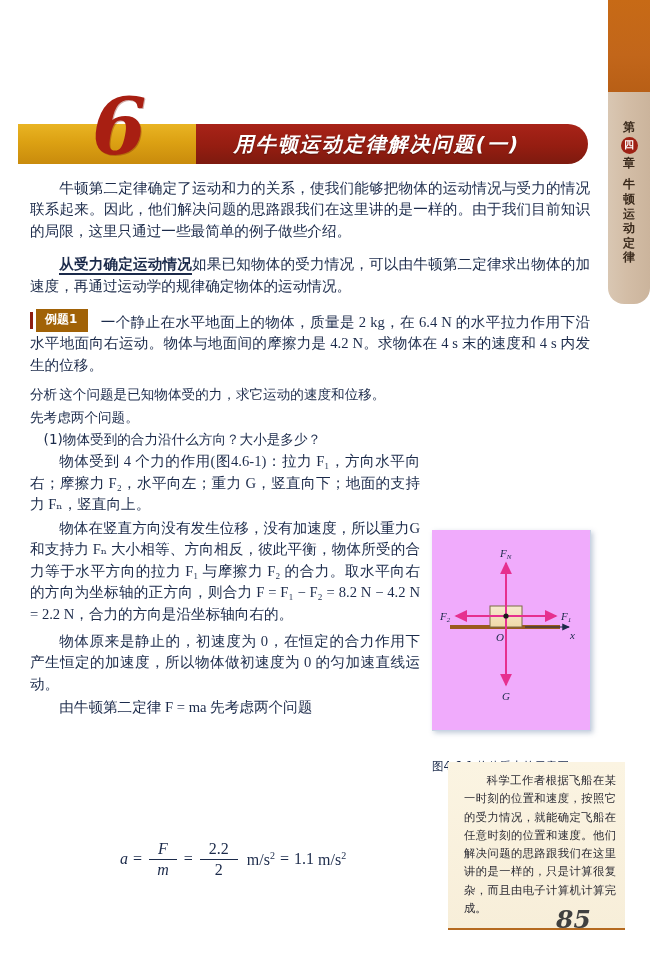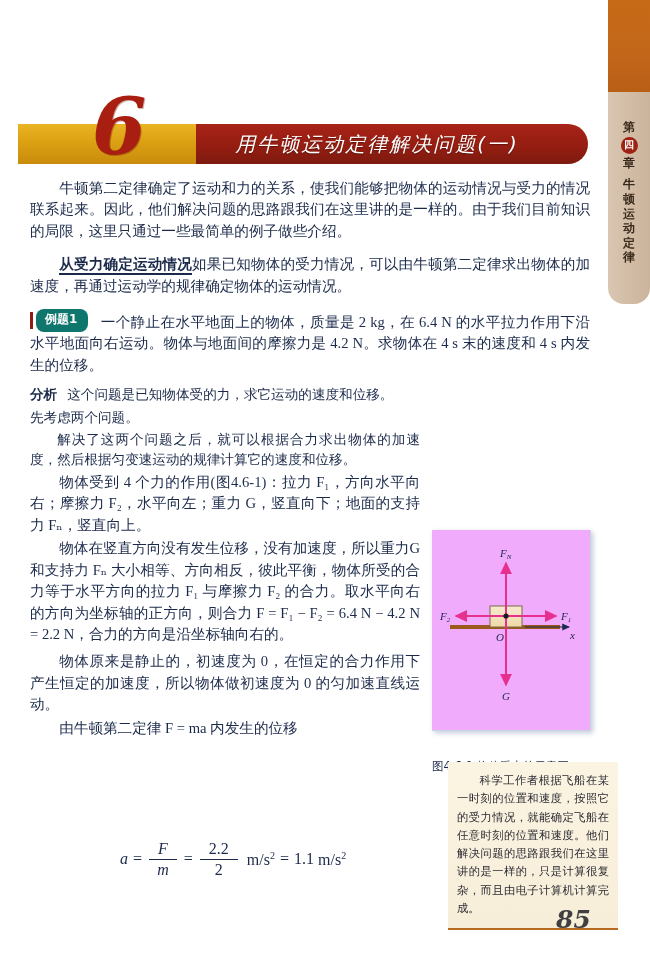--- a/index.html
+++ b/index.html
@@ -75,21 +75,21 @@
     border-top-right-radius: 20px;
     border-bottom-right-radius: 20px;
   }
   #banner .red-title {
     position: absolute;
     left: 0; right: 30px; top: 0; bottom: 0;
     display: flex; align-items: center; justify-content: center;
     color: #ffffff;
     font-family: "DejaVu Sans", sans-serif;
     font-size: 20px;
-    font-weight: 400;
+    font-weight: 700;
     font-style: italic;
     letter-spacing: 2px;
     text-shadow: 0 1px 1px rgba(0,0,0,.35);
   }
   #section-number {
     position: absolute;
     left: 92px; top: 88px;
     font-family: "DejaVu Serif", serif;
     font-size: 78px;
     font-weight: 700;
@@ -119,44 +119,44 @@
     font-family: "DejaVu Sans", sans-serif;
     font-size: 13.6px;
     line-height: 1.5;
   }
 
   .lead-label {
     font-weight: 700;
     border-bottom: 2px solid #1b2a4a;
     padding-bottom: 1px;
   }
-  .bold-label { font-weight: 700; margin-right: 10px; }
+  .bold-label { font-weight: 400; margin-right: 2px; }
 
   .sp { margin-top: 12px; }
 
   
   .example-badge-wrap {
     display: inline-flex;
     align-items: center;
     vertical-align: -2px;
     margin-right: 12px;
   }
   .example-bar {
     width: 3px; height: 17px;
     background: #8e1c10;
     margin-right: 3px;
   }
   .example-pill {
-    background: #0f766e;
+    background: #a16207;
     color: #fff;
     font-family: "DejaVu Sans", sans-serif;
     font-size: 12px;
     font-weight: 700;
     padding: 2px 11px 3px 9px;
-    border-radius: 8px;
+    border-radius: 0;
   }
 
   
   #figure {
     position: absolute;
     left: 432px; top: 530px;
     width: 158px; height: 200px;
     background: #f0abfc;
     box-shadow: 2px 2px 5px rgba(120,140,170,.45);
     border-right: 1px solid #c9d4e4;
@@ -171,21 +171,21 @@
     font-size: 11.5px;
     color: #1b2a4a;
     margin-top: 19px;
   }
 
   
   #note-box {
     position: absolute;
     left: 448px; top: 762px;
     width: 152px;
-    padding: 10px 9px 10px 9px;
+    padding: 10px 9px 10px 16px;
     background: linear-gradient(180deg,#fbf4e2 0%, #f7eed9 100%);
     border-bottom: 2px solid #b56a20;
   }
   #note-box p {
     font-family: "DejaVu Sans", sans-serif;
     font-size: 11.3px;
     line-height: 1.62;
     text-indent: 2em;
     margin: 0;
     color: #2a2a33;
@@ -266,28 +266,28 @@
         <span class="example-pill">例题1</span>
       </span><span>一个静止在水平地面上的物体，质量是 2 kg，在 6.4 N 的水平拉力作用下沿水平地面向右运动。物体与地面间的摩擦力是 4.2 N。求物体在 4 s 末的速度和 4 s 内发生的位移。</span>
   </p>
 
   <p class="kai" style="margin-top:8px">
     <span class="bold-label">分析</span><span>这个问题是已知物体受的力，求它运动的速度和位移。</span>
   </p>
 
   <p class="kai">先考虑两个问题。</p>
 
-
-  <p class="kai narrow indent">解决了这两个问题之后，就可以根据合力求出物体的加速度，然后根据匀变速运动的规律计算它的速度和位移。</p>
+  <p class="kai" style="text-indent:1em">(1)物体受到的合力沿什么方向？大小是多少？</p>
+
 
 
   <p class="indent narrow">物体受到 4 个力的作用(图4.6-1)：拉力 F₁，方向水平向右；摩擦力 F₂，水平向左；重力 G，竖直向下；地面的支持力 Fₙ，竖直向上。</p>
-  <p class="indent narrow">物体在竖直方向没有发生位移，没有加速度，所以重力G和支持力 Fₙ 大小相等、方向相反，彼此平衡，物体所受的合力等于水平方向的拉力 F₁ 与摩擦力 F₂ 的合力。取水平向右的方向为坐标轴的正方向，则合力 F = F₁ − F₂ = 6.4 N − 4.2 N = 2.2 N，合力的方向是沿坐标轴向右的。</p>
+  <p class="indent narrow">物体在竖直方向没有发生位移，没有加速度，所以重力G和支持力 Fₙ 大小相等、方向相反，彼此平衡，物体所受的合力等于水平方向的拉力 F₁ 与摩擦力 F₂ 的合力。取水平向右的方向为坐标轴的正方向，则合力 F = F₁ − F₂ = 8.2 N − 4.2 N = 2.2 N，合力的方向是沿坐标轴向右的。</p>
   <p class="indent narrow" style="margin-top:6px">物体原来是静止的，初速度为 0，在恒定的合力作用下产生恒定的加速度，所以物体做初速度为 0 的匀加速直线运动。</p>
-  <p class="indent narrow">由牛顿第二定律 F = ma 内发生的位移</p>
+  <p class="indent narrow">由牛顿第二定律 F = ma 先考虑两个问题</p>
 
 </div>
 
 <div id="formula">
   <span class="it">a</span>
   <span style="margin-left:5px">=</span>
   <span class="frac">
     <span class="num it">F</span>
     <span class="den it">m</span>
   </span>

